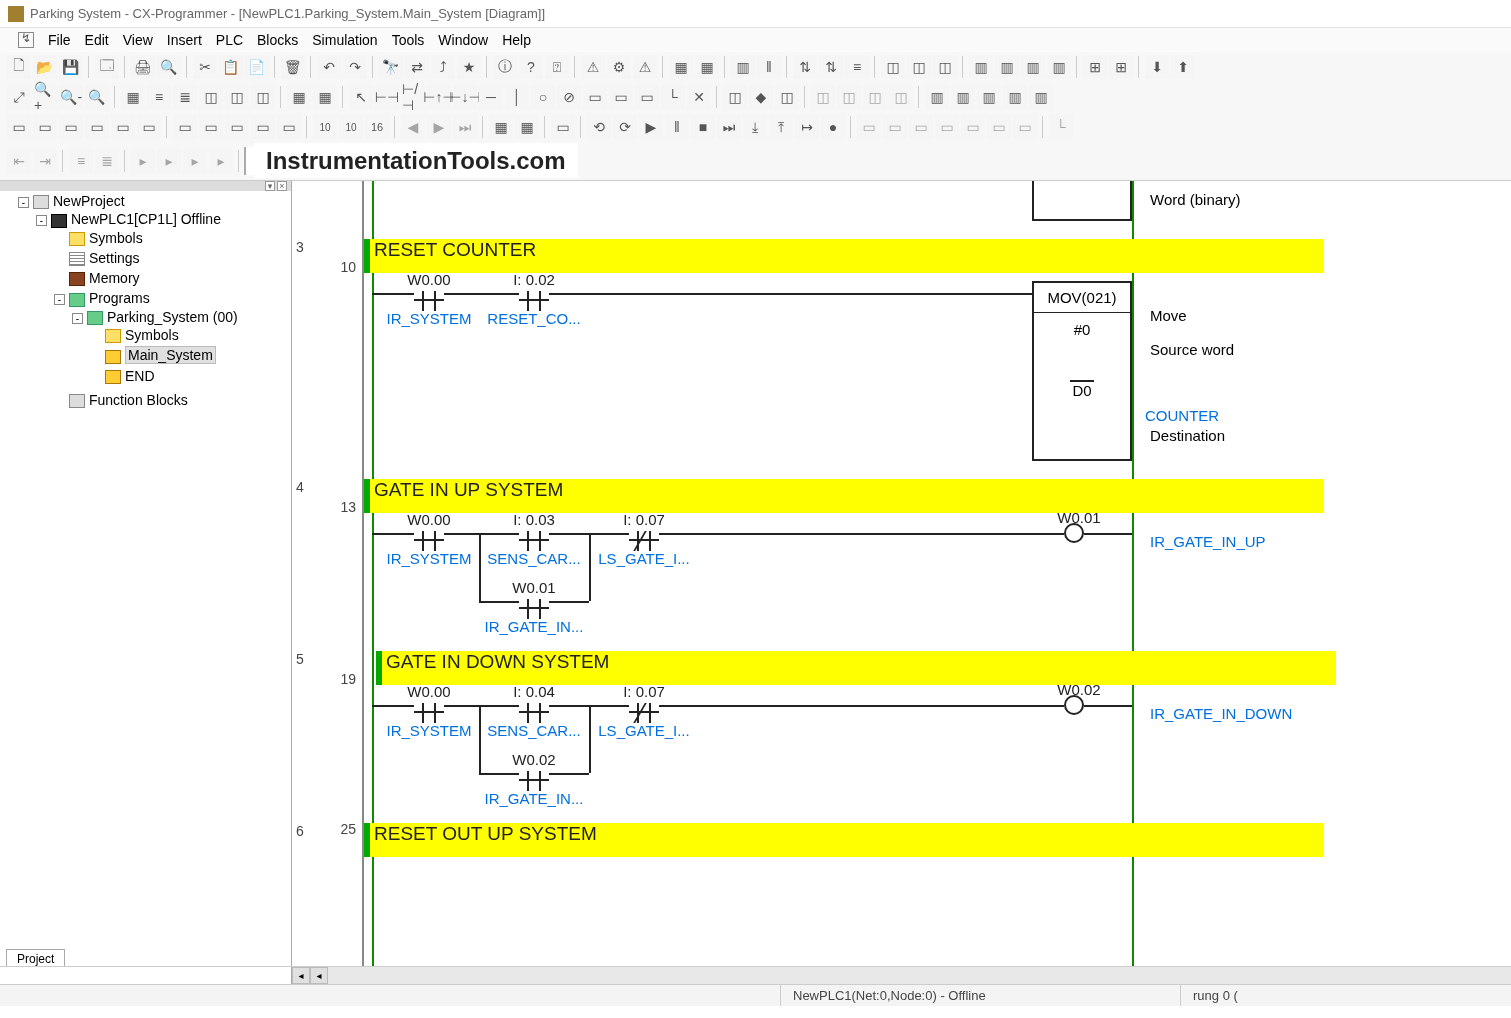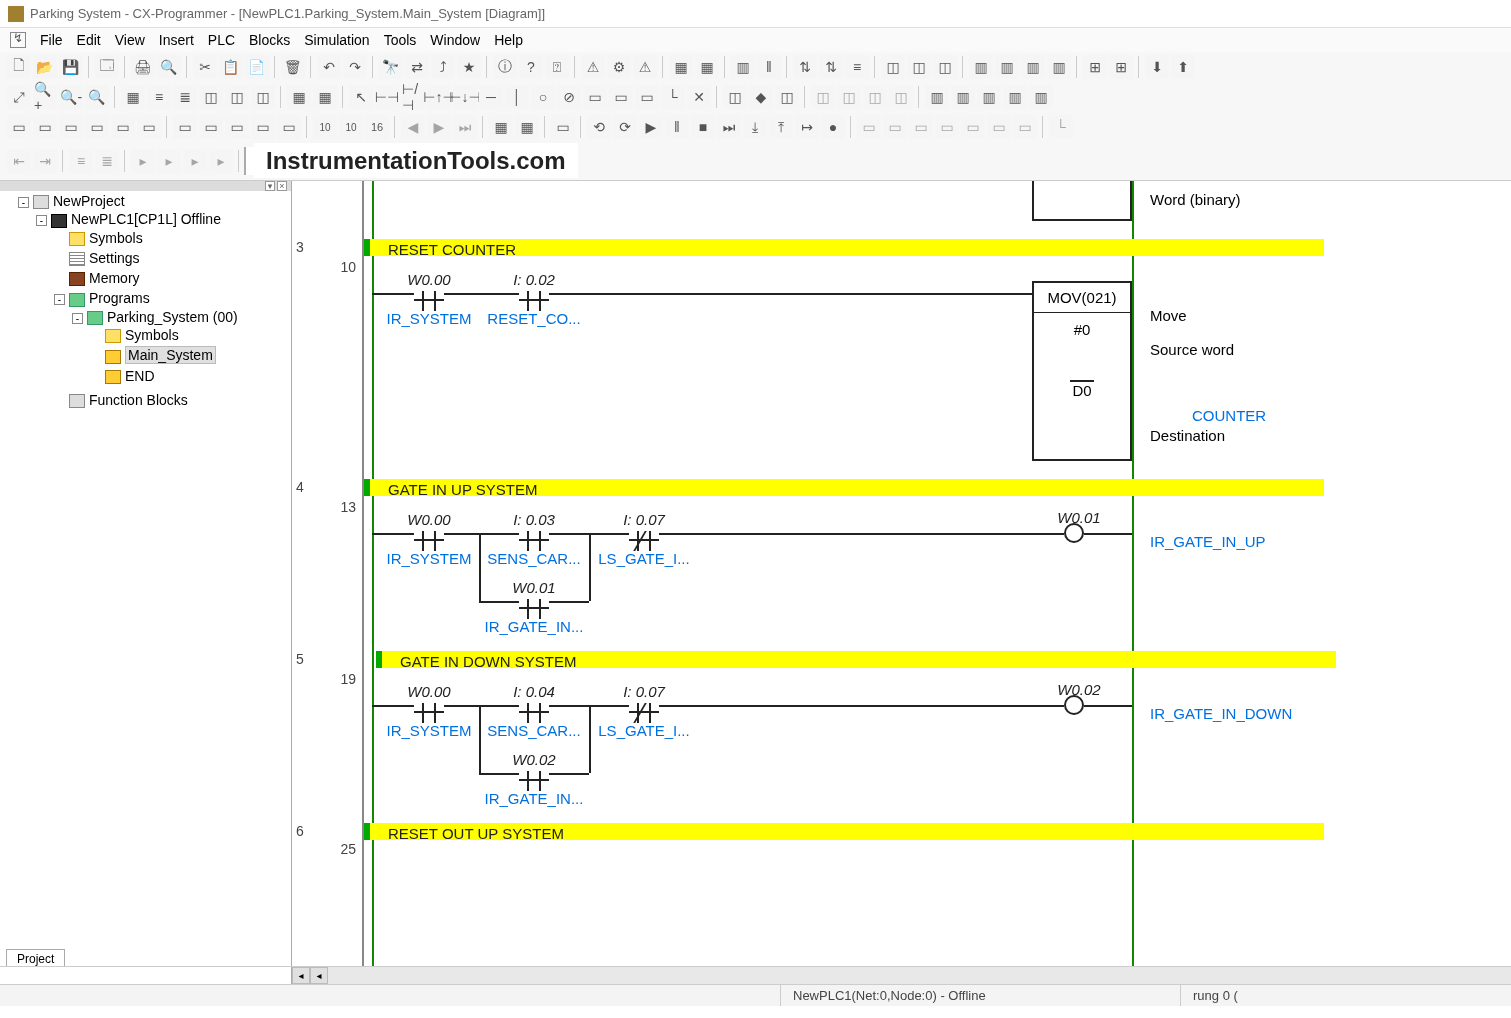--- a/index.html
+++ b/index.html
@@ -1,19 +1,19 @@
 <!DOCTYPE html>
 <html><head>
 <meta charset="utf-8">
 <style>
 * { margin:0; padding:0; box-sizing:border-box; font-family:"Segoe UI",Tahoma,sans-serif; }
 body { width:1511px; height:1018px; background:#fff; overflow:hidden; font-size:12px; }
 .titlebar { height:28px; background:#fff; border-bottom:1px solid #e0e0e0; display:flex; align-items:center; padding:0 8px; color:#666; font-size:13px; }
 .titlebar .app-icon { width:16px; height:16px; background:#a08030; margin-right:6px; display:inline-block; }
-.menubar { height:24px; background:#fafafa; display:flex; align-items:center; padding:0 10px; gap:14px; font-size:14px; }
+.menubar { height:24px; background:#fafafa; display:flex; align-items:center; padding:0 18px; gap:14px; font-size:14px; }
 .menubar span { cursor:default; }
 .menubar .doc-icon { width:16px;height:16px; border:1px solid #888; display:inline-block; position:relative; }
 .menubar .doc-icon::after{content:"↯";position:absolute;top:-2px;left:2px;font-size:12px;color:#555;}
 .toolbars { background:#f7f7f7; }
 .toolbar-row { height:30px; display:flex; align-items:center; padding:2px 6px; gap:0; flex-wrap:nowrap; }
 .tb-btn { width:24px; height:24px; border:1px solid transparent; background:#f5f5f5; margin:0 1px; font-size:14px; color:#555; display:flex; align-items:center; justify-content:center; cursor:default; }
 .tb-sep { width:2px; height:22px; border-left:1px solid #ccc; margin:0 4px; }
 .watermark { font-size:24px; font-weight:bold; color:#222; padding:4px 12px; background:#fff; }
 
 .main { display:flex; height:calc(100% - 28px - 24px - 120px - 38px - 22px); border-top:1px solid #ccc; }
@@ -37,23 +37,23 @@
 .proj-tab { position:absolute; bottom:0; left:0; height:20px; display:flex; align-items:flex-end; padding-left:6px; }
 .proj-tab span{ border:1px solid #aaa; border-bottom:none; background:#fff; padding:2px 10px 0; font-size:12px;}
 
 .ladder { flex:1; background:#fff; position:relative; overflow:hidden; }
 .ladder-gutter { position:absolute; left:0; top:0; width:72px; height:100%; border-right:2px solid #888; background:#fff; }
 .rung-num { position:absolute; left:4px; font-size:14px; color:#444; }
 .rung-step { position:absolute; right:6px; font-size:14px; color:#444; }
 .ladder-body { position:absolute; left:72px; right:0; top:0; height:100%; }
 .rail-l { position:absolute; left:8px; top:0; width:0; height:100%; border-left:2px solid #118800; }
 .rail-r { position:absolute; left:768px; top:0; width:0; height:100%; border-left:2px solid #118800; }
-.rung-title { position:absolute; background:#ffff00; height:17px; line-height:22px; padding-left:18px; font-size:15px; color:#222; border-left:6px solid #00aa00; }
+.rung-title { position:absolute; background:#ffff00; height:34px; line-height:22px; padding-left:4px; font-size:19px; color:#222; border-left:6px solid #00aa00; }
 .cell { position:absolute; font-size:15px; text-align:center; }
-.cell .addr{color:#222;font-style:italic;}
+.cell .addr{color:#222;}
 .cell .tag{color:#0070e0;}
 .wire-h { position:absolute; height:0; border-top:2px solid #222; }
 .wire-v { position:absolute; width:0; border-left:2px solid #222; }
 .contact { width:30px; height:0; border-top:2px solid #222; position:relative;}
 .contact::before,.contact::after{content:"";position:absolute;top:-10px;width:0;height:20px;border-left:2px solid #222;}
 .contact::before{left:8px;} .contact::after{left:20px;}
 .contact-nc::before,.contact-nc::after{content:"";position:absolute;}
 .contact-nc::before{top:-10px;left:8px;width:0;height:20px;border-left:2px solid #222;}
 .contact-nc::after{top:-10px;left:20px;width:0;height:20px;border-left:2px solid #222;}
 .contact-nc .slash{position:absolute;top:-10px;left:10px;width:14px;height:20px;border-left:2px solid #222;transform:skewX(-30deg);}
@@ -304,21 +304,21 @@
 
   <div class="ladder">
     <div class="ladder-gutter">
       <div class="rung-num" style="top:58px">3</div>
       <div class="rung-step" style="top:78px">10</div>
       <div class="rung-num" style="top:298px">4</div>
       <div class="rung-step" style="top:318px">13</div>
       <div class="rung-num" style="top:470px">5</div>
       <div class="rung-step" style="top:490px">19</div>
       <div class="rung-num" style="top:642px">6</div>
-      <div class="rung-step" style="top:660px">25</div>
+      <div class="rung-step" style="top:640px">25</div>
     </div>
 
     <div class="ladder-body">
       <div class="rail-l"></div>
       <div class="rail-r"></div>
 
       <div class="fn-box" style="left:668px;top:-10px;width:100px;height:50px;border-top:none;"></div>
       <div class="sidetext" style="left:786px;top:10px">Word (binary)</div>
 
       <div class="rung-title" style="left:0;top:58px;width:960px">RESET COUNTER</div>
@@ -339,21 +339,21 @@
       <div class="wire-h" style="left:8px;top:112px;width:42px"></div>
       <div class="wire-h" style="left:80px;top:112px;width:75px"></div>
       <div class="wire-h" style="left:185px;top:112px;width:483px"></div>
       <div class="fn-box" style="left:668px;top:100px;width:100px;height:180px">
         <div class="hdr">MOV(021)</div>
         <div class="op">#0</div>
         <div class="op" style="padding-top:34px"><span class="bar">D0</span></div>
       </div>
       <div class="sidetext" style="left:786px;top:126px">Move</div>
       <div class="sidetext" style="left:786px;top:160px">Source word</div>
-      <div class="sidetext blue" style="left:828px;top:226px;color:#0070e0">COUNTER</div>
+      <div class="sidetext blue" style="left:781px;top:226px;color:#0070e0">COUNTER</div>
       <div class="sidetext" style="left:786px;top:246px">Destination</div>
 
       <div class="rung-title" style="left:0;top:298px;width:960px">GATE  IN UP SYSTEM</div>
       <div class="cell" style="left:20px;top:330px;width:90px">
         <div class="addr">W0.00</div>
         <div style="height:22px;position:relative">
             <div class="contact" style="position:absolute;left:30px;top:11px"></div>
           </div>
         <div class="tag">IR_SYSTEM</div>
       </div>

